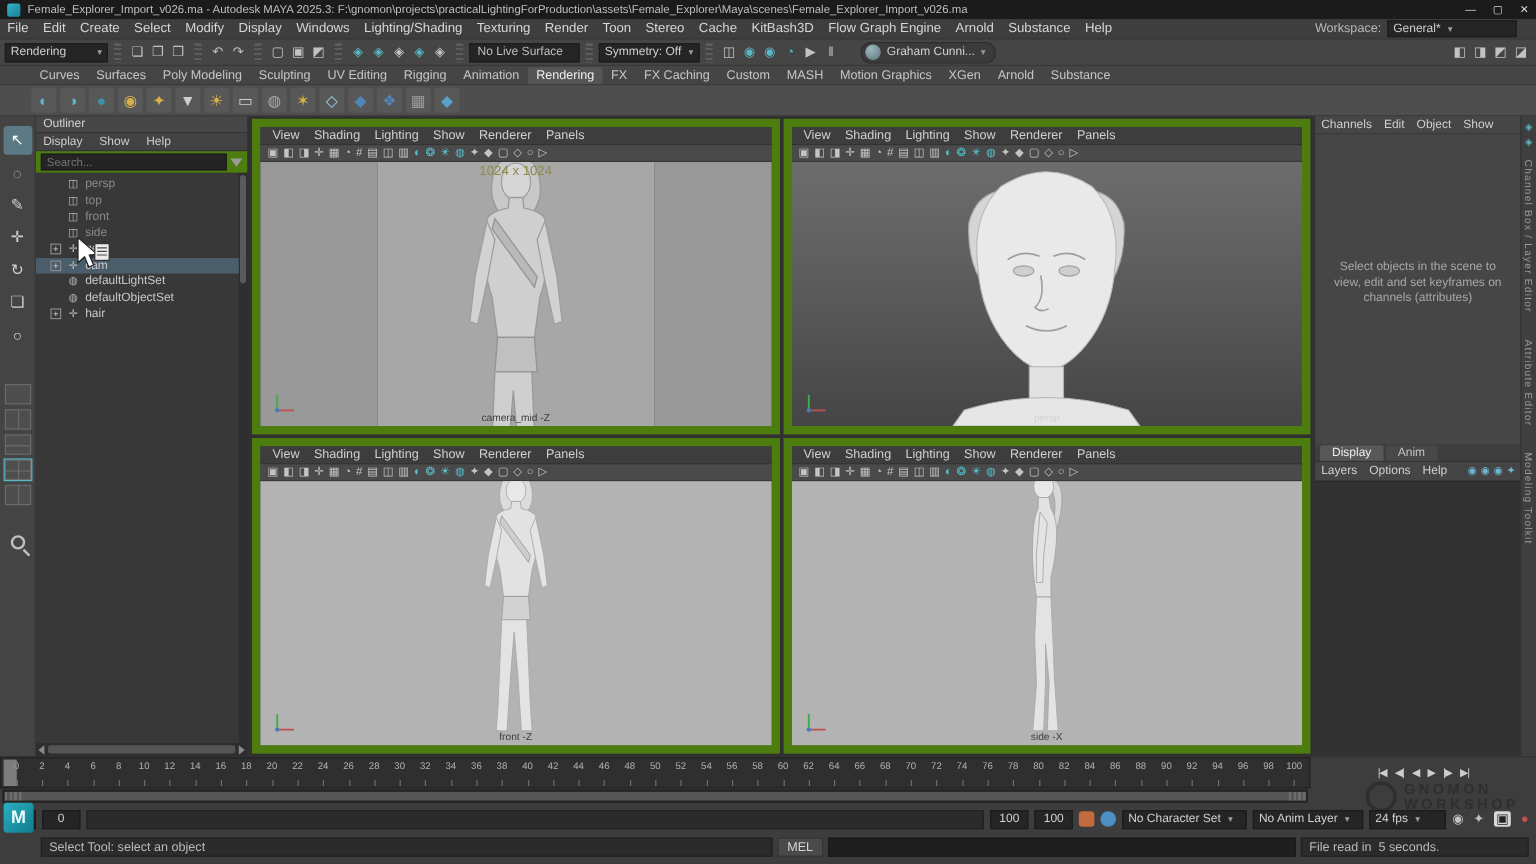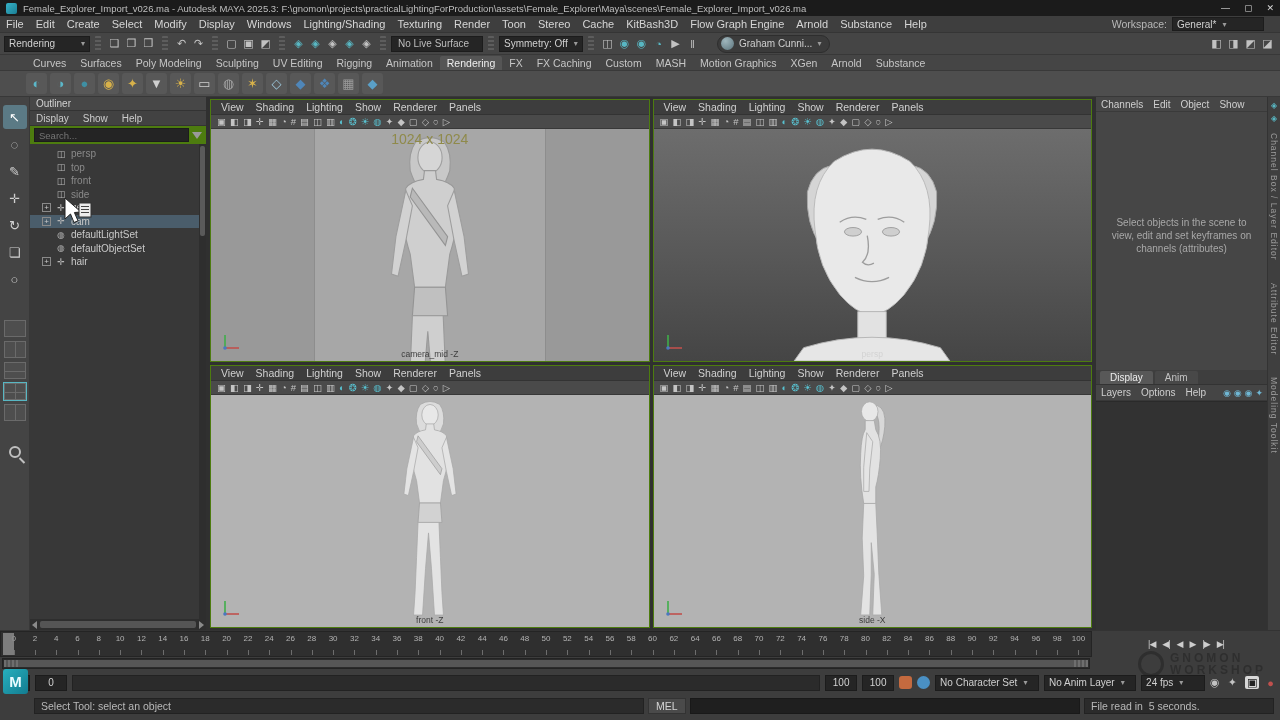--- a/index.html
+++ b/index.html
@@ -77,32 +77,32 @@
   .out-vscroll{position:absolute;right:0;top:0;bottom:0;width:7px;background:#2e2e2e}
   .out-vscroll .thumb{position:absolute;top:2px;left:1px;width:5px;height:90px;background:#5a5a5a;border-radius:2px}
   .out-hscroll{height:11px;background:#2e2e2e;display:flex;align-items:center;justify-content:space-between;padding:0 2px}
   .arrow-l{width:0;height:0;border-top:4px solid transparent;border-bottom:4px solid transparent;border-right:5px solid #8a8a8a}
   .arrow-r{width:0;height:0;border-top:4px solid transparent;border-bottom:4px solid transparent;border-left:5px solid #8a8a8a}
   .hthumb{flex:1;height:7px;margin:0 3px;background:#555;border-radius:2px}
   .out-cursor{position:absolute;left:32px;top:100px;z-index:6}
 
   
   .vp-grid{flex:1;display:grid;grid-template-columns:1fr 1fr;grid-template-rows:1fr 1fr;gap:3px;background:#303030;padding:2px}
-  .vp{display:flex;flex-direction:column;border:1px solid #4d7c0f;background:#3d3d3d;min-width:0}
+  .vp{display:flex;flex-direction:column;border:7px solid #4d7c0f;background:#3d3d3d;min-width:0}
   .vp-menubar{height:15px;background:#3d3d3d;display:flex;align-items:center;gap:2px;font-size:10.5px;padding-left:5px;border-bottom:1px solid #333}
   .vp-menu{padding:0 5px;color:#d0d0d0;white-space:nowrap}
   .vp-icons{height:14px;background:#4a4a4a;display:flex;align-items:center;gap:4px;padding-left:6px;border-bottom:1px solid #383838;overflow:hidden}
   .vp-icon{font-size:9.5px;color:#c4c4c4;line-height:14px}
   .vp-icon.teal{color:#58c0cf}
   .vp-canvas{flex:1;position:relative;overflow:hidden}
   .canvas-tl{background:#999}
   .gate{position:absolute;top:0;bottom:0;left:50%;transform:translateX(-50%);width:232px;background:#a7a7a7;border-left:1px solid #8d8d8d;border-right:1px solid #8d8d8d}
   .canvas-tr{background:linear-gradient(180deg,#6d6d6d 0%,#585858 55%,#454545 100%)}
   .canvas-light{background:#b3b3b3}
-  .res-label{position:absolute;top:2px;left:0;right:0;text-align:center;font-size:14px;color:#8f8a4a;z-index:3}
+  .res-label{position:absolute;top:2px;left:0;right:0;text-align:center;font-size:11px;color:#8f8a4a;z-index:3}
   .cam-label{position:absolute;bottom:2px;left:0;right:0;text-align:center;font-size:8.5px;color:#3e3e3e;z-index:3}
   .cam-label.on-dark{color:#d3d3d3}
   .figure{position:absolute;left:50%;transform:translateX(-50%);z-index:2}
   .axis{position:absolute;left:8px;bottom:8px;z-index:3}
 
   
   .channelbox{width:186px;background:#464646;display:flex;border-left:2px solid #303030}
   .cb-content{flex:1;display:flex;flex-direction:column;min-width:0}
   .cb-menus{height:15px;display:flex;align-items:center;background:#464646;border-bottom:1px solid #3a3a3a;font-size:10px}
   .cb-menu{padding:0 5px;color:#cfcfcf}
@@ -184,21 +184,21 @@
       <span class="menu-item">Stereo</span>
       <span class="menu-item">Cache</span>
       <span class="menu-item">KitBash3D</span>
       <span class="menu-item">Flow Graph Engine</span>
       <span class="menu-item">Arnold</span>
       <span class="menu-item">Substance</span>
       <span class="menu-item">Help</span>
     </div>
   <div class="ws">
     <span class="ws-label">Workspace:</span>
-    <div class="select" style="width:92px">
+    <div class="select" style="width:108px">
         <span>General*</span>
       </div>
   </div>
 </div>
 
 <div class="statusline">
   <div class="select mode-select">
       <span>Rendering</span>
     </div>
   <div class="grip"></div>

